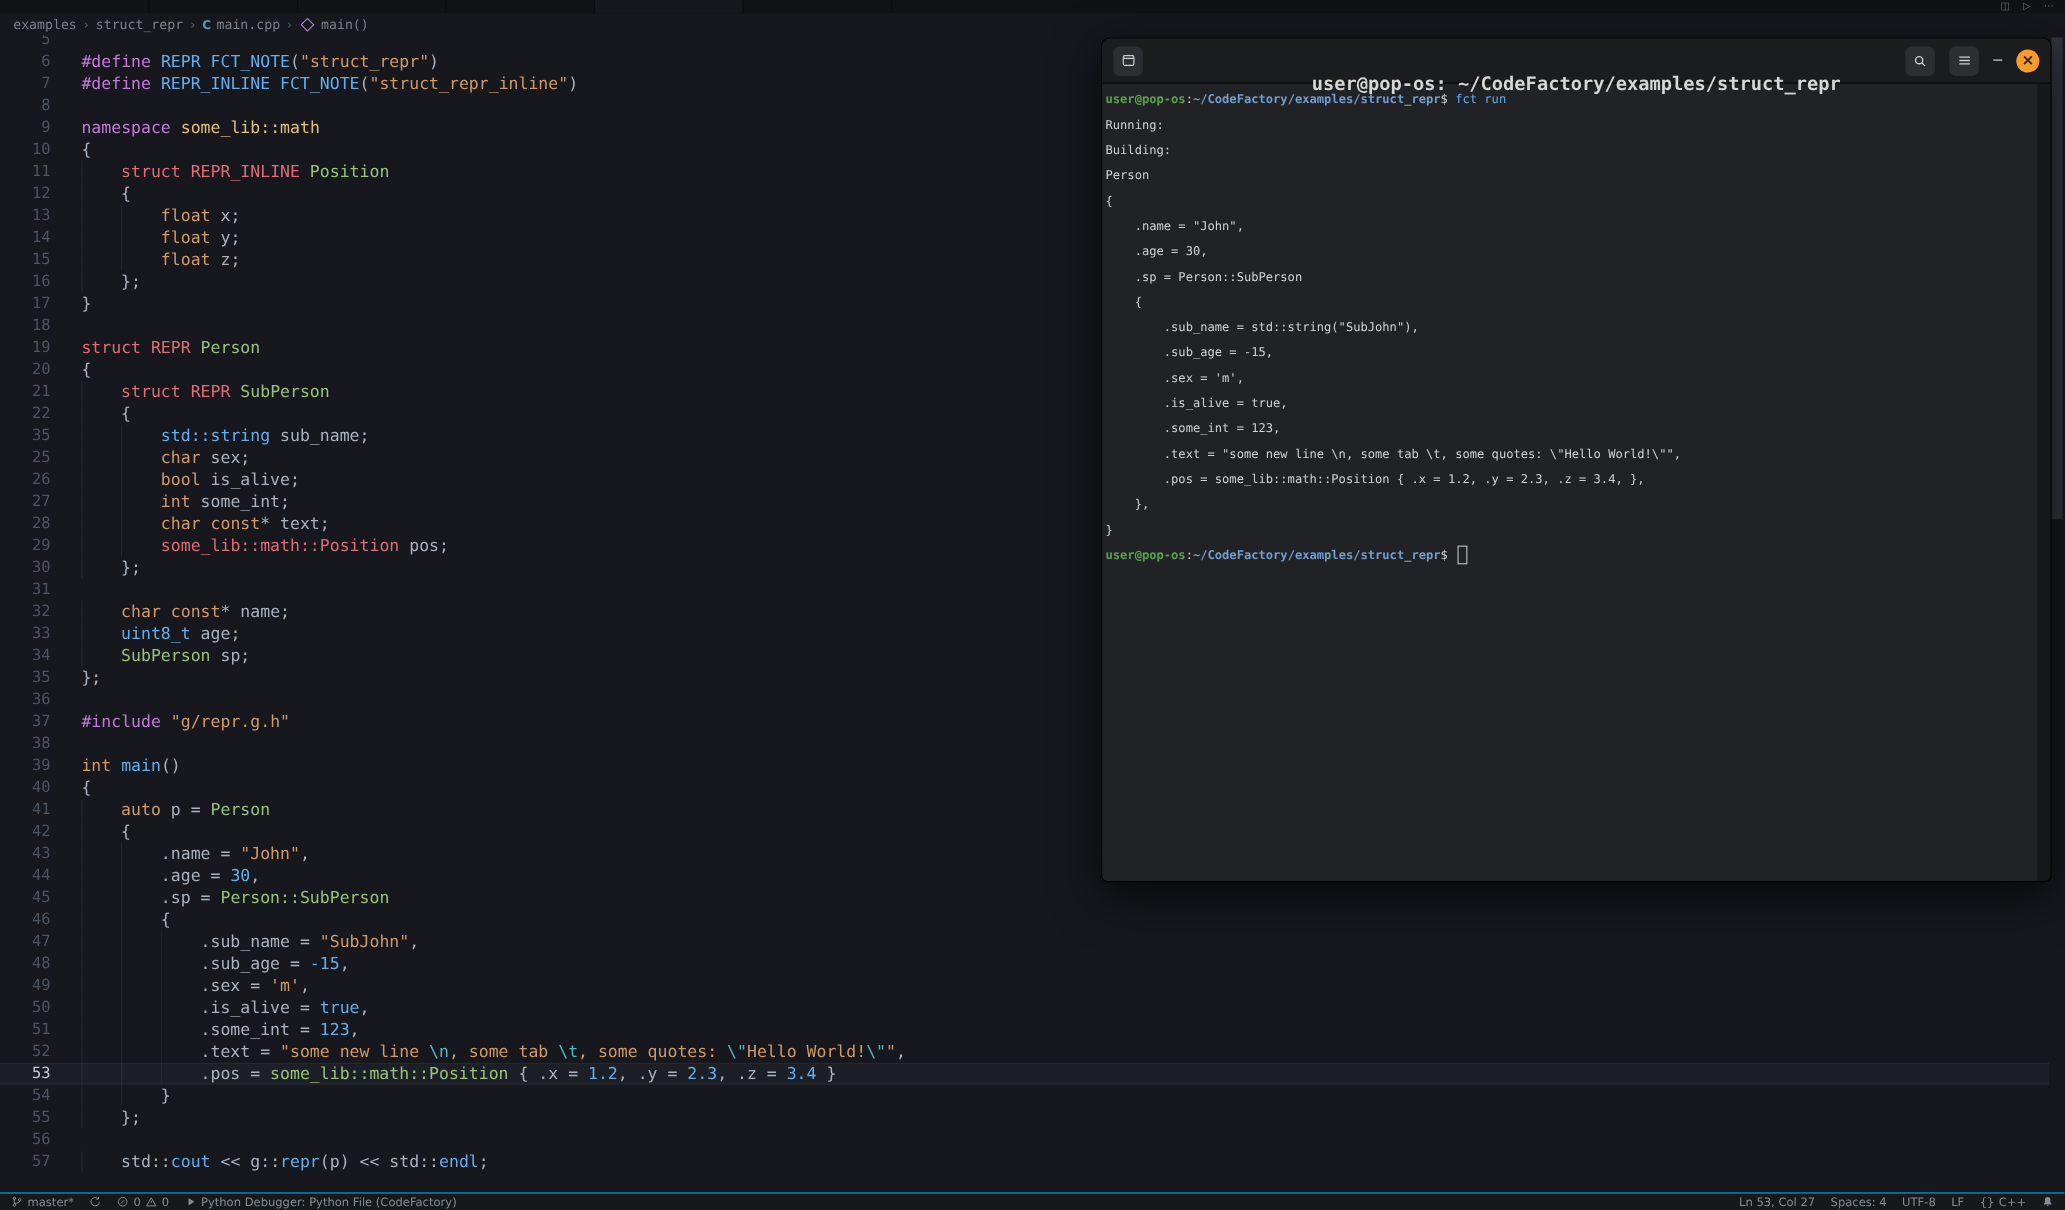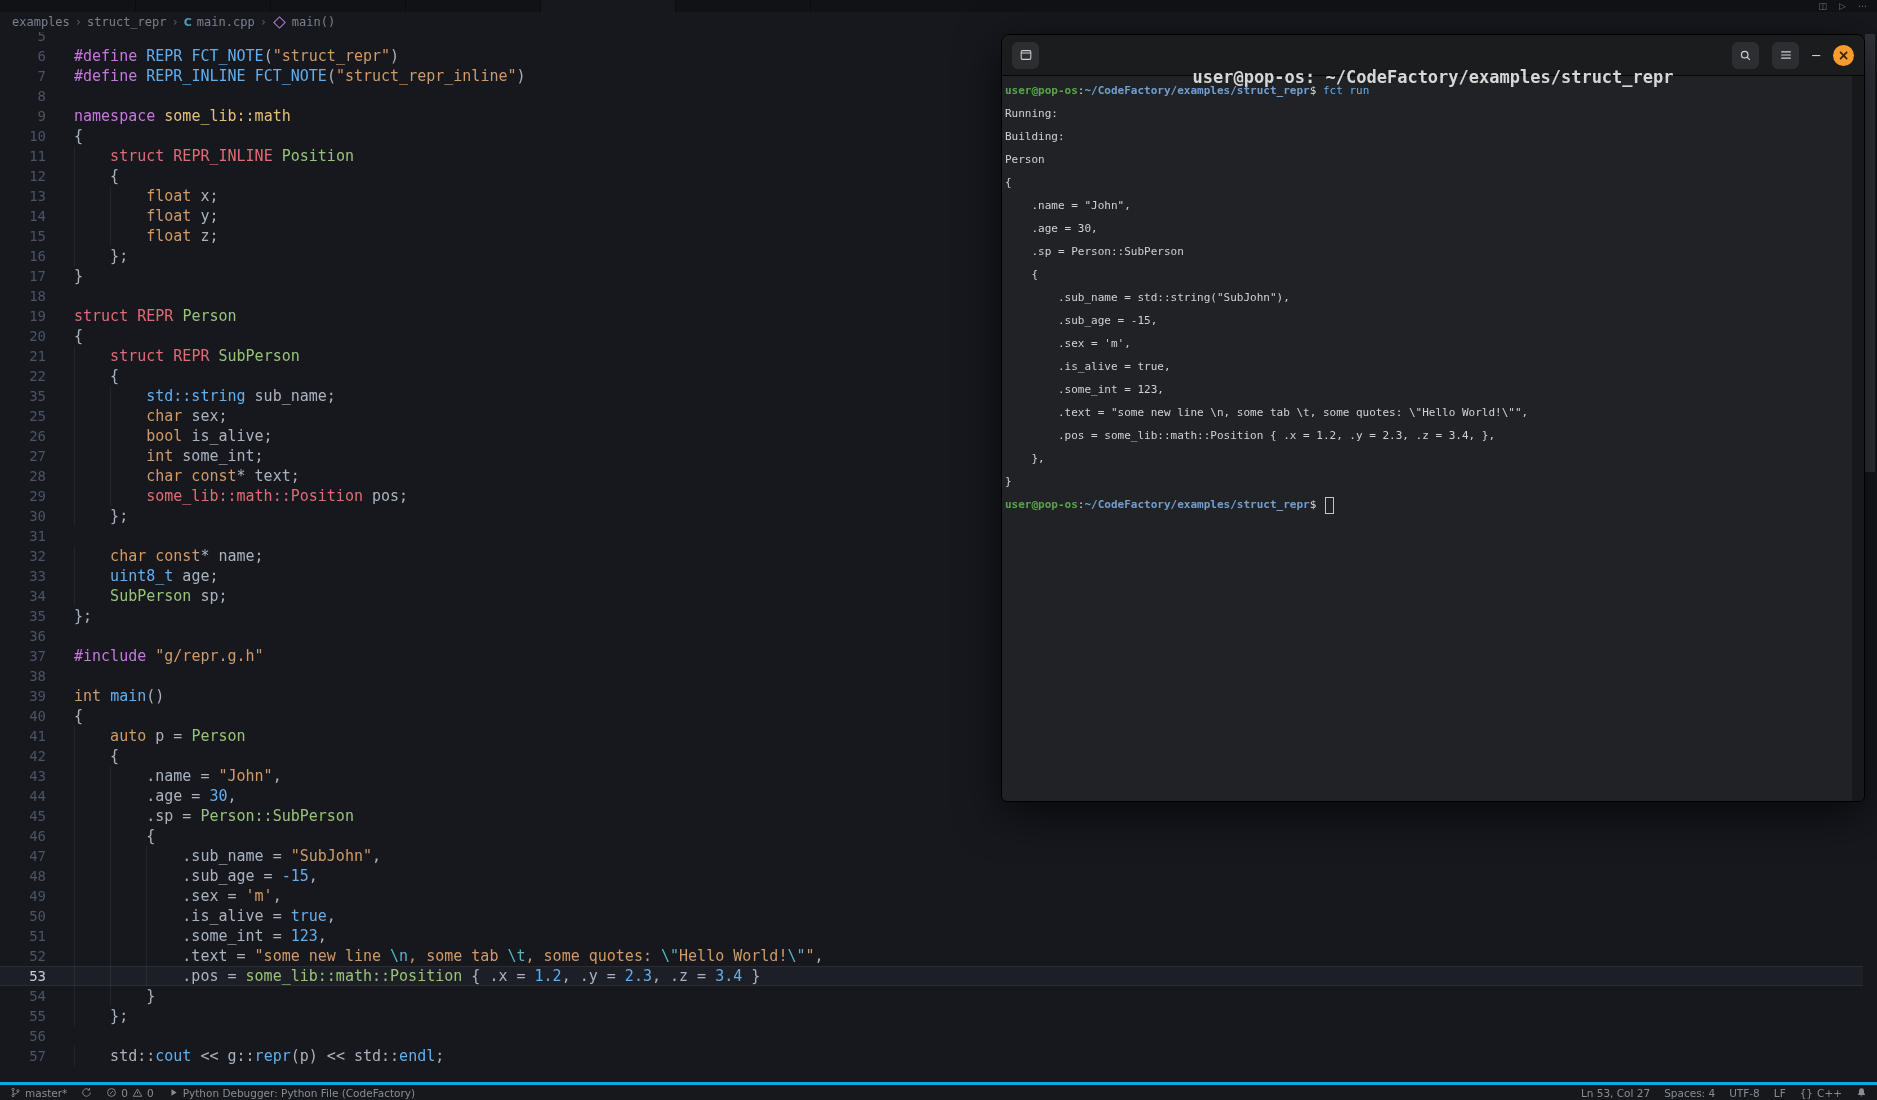--- a/index.html
+++ b/index.html
@@ -66,21 +66,21 @@
   .tline{height:23px;line-height:23px;white-space:pre;}
   .ts-g{color:var(--tgreen,#57a64a);font-weight:bold;}
   .ts-b{color:var(--tblue,#729fcf);font-weight:bold;}
   .ts-w{color:#d8d8d8;}
   .ts-c{color:var(--accent,#61afef);}
   .ts-o{color:#ced2d8;}
   .tcursor{display:inline-block;width:7px;height:15px;border:1px solid #c4c4c4;vertical-align:middle;margin-left:2px;}
   .term-scroll{position:absolute;top:41px;right:0;width:12px;bottom:0;background:rgba(0,0,0,0.28);}
 
   
-  .statusbar{position:absolute;left:0;right:0;bottom:0;height:15px;background:#17181c;border-top:3px solid #0ea5e9;
+  .statusbar{position:absolute;left:0;right:0;bottom:0;height:15px;background:#17181c;border-top:1px solid #0ea5e9;
              display:flex;align-items:center;justify-content:space-between;padding:0 10px;
              font-family:"DejaVu Sans",sans-serif;font-size:10.5px;color:#868d99;}
   .sb-group{display:flex;align-items:center;gap:14px;white-space:nowrap;}
   .sb-item{display:flex;align-items:center;gap:4px;cursor:default;}
   .sb-item svg{display:block;}
 </style>
 </head>
 <body>
 
 <div class="screen">

